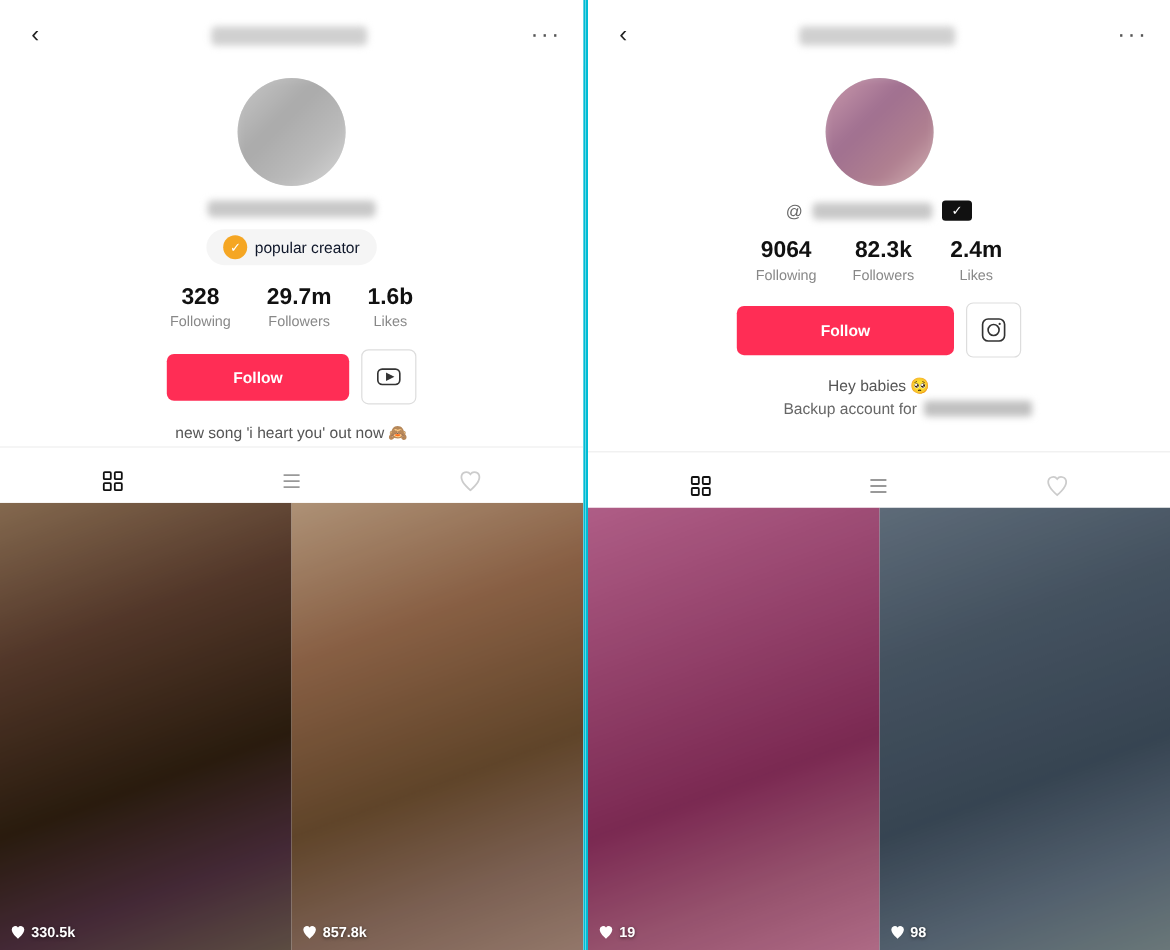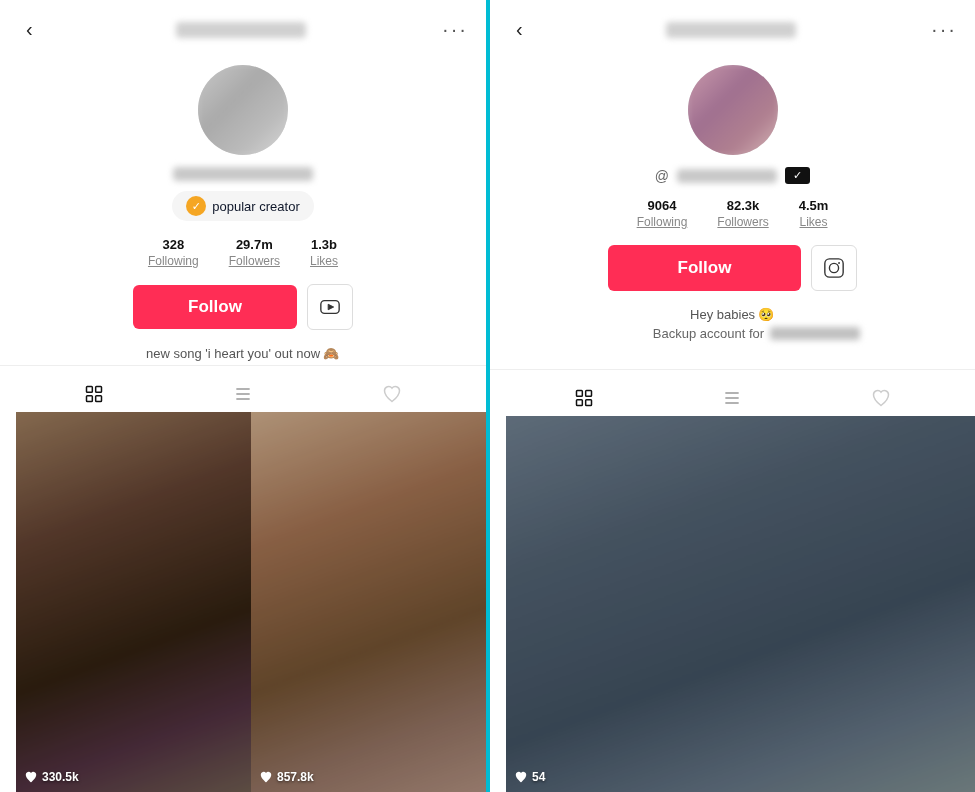--- a/index.html
+++ b/index.html
@@ -122,45 +122,44 @@
       gap: 30px;
       margin-bottom: 16px;
       justify-content: center;
     }
     .stat-item {
       display: flex;
       flex-direction: column;
       align-items: center;
     }
     .stat-number {
-      font-size: 13px;
+      font-size: 19px;
       font-weight: 700;
       color: #111;
     }
     .stat-label {
       font-size: 12px;
       color: #888;
       margin-top: 2px;
-      text-decoration: underline;
     }
 
     
     .action-row {
       display: flex;
       gap: 10px;
       align-items: center;
       margin-bottom: 16px;
     }
     .follow-btn {
       background: #ff2d55;
       color: white;
       border: none;
       border-radius: 6px;
       padding: 12px 55px;
-      font-size: 17px;
+      font-size: 13px;
       font-weight: 700;
       cursor: pointer;
     }
     .follow-btn-wide {
       padding: 13px 70px;
     }
     .icon-btn {
       width: 46px;
       height: 46px;
       border: 1.5px solid #ddd;
@@ -231,21 +230,20 @@
     }
     .tab-heart svg {
       stroke: #ccc;
     }
 
     
     .video-grid {
       display: flex;
       flex: 1;
       overflow: hidden;
-      padding-left: 16px;
     }
     .video-cell {
       flex: 1;
       position: relative;
       overflow: hidden;
       min-height: 180px;
     }
     .video-bg-1 {
       background: linear-gradient(160deg, #a08060 0%, #604030 30%, #302010 60%, #503040 80%, #706050 100%);
       filter: blur(2px) brightness(0.85);
@@ -369,21 +367,21 @@
     <div class="stats-row">
       <div class="stat-item">
         <span class="stat-number">328</span>
         <span class="stat-label">Following</span>
       </div>
       <div class="stat-item">
         <span class="stat-number">29.7m</span>
         <span class="stat-label">Followers</span>
       </div>
       <div class="stat-item">
-        <span class="stat-number">1.3b</span>
+        <span class="stat-number">1.6b</span>
         <span class="stat-label">Likes</span>
       </div>
     </div>
 
     <div class="action-row">
       <button class="follow-btn">Follow</button>
       <div class="icon-btn">
         <svg viewBox="0 0 24 24">
           <rect x="2" y="5" width="20" height="14" rx="4" stroke="#333" stroke-width="1.5"></rect>
           <polygon points="10,9 16,12 10,15" fill="#333"></polygon>
@@ -463,21 +461,21 @@
     <div class="stats-row">
       <div class="stat-item">
         <span class="stat-number">9064</span>
         <span class="stat-label">Following</span>
       </div>
       <div class="stat-item">
         <span class="stat-number">82.3k</span>
         <span class="stat-label">Followers</span>
       </div>
       <div class="stat-item">
-        <span class="stat-number">4.5m</span>
+        <span class="stat-number">2.4m</span>
         <span class="stat-label">Likes</span>
       </div>
     </div>
 
     <div class="action-row">
       <button class="follow-btn follow-btn-wide">Follow</button>
       <div class="icon-btn">
         <svg viewBox="0 0 24 24" stroke="#333" stroke-width="1.5">
           <rect x="2" y="2" width="20" height="20" rx="5"></rect>
           <circle cx="12" cy="12" r="5"></circle>
@@ -511,22 +509,31 @@
     </div>
     <div class="tab-heart tab-icon">
       <svg viewBox="0 0 24 24">
         <path d="M12 21C12 21 3 14 3 8a5 5 0 0 1 9-3 5 5 0 0 1 9 3c0 6-9 13-9 13z" stroke="#ccc" stroke-width="1.8" fill="none"></path>
       </svg>
     </div>
   </div>
 
   <div class="video-grid">
     <div class="video-cell">
+      <div class="video-bg-5"></div>
+      <div class="video-count">
+        <svg viewBox="0 0 24 24">
+            <path d="M12 21C12 21 3 14 3 8a5 5 0 0 1 9-3 5 5 0 0 1 9 3c0 6-9 13-9 13z"></path>
+          </svg>
+        <span>19</span>
+      </div>
+    </div>
+    <div class="video-cell">
       <div class="video-bg-6"></div>
       <div class="video-count">
         <svg viewBox="0 0 24 24">
             <path d="M12 21C12 21 3 14 3 8a5 5 0 0 1 9-3 5 5 0 0 1 9 3c0 6-9 13-9 13z"></path>
           </svg>
-        <span>54</span>
+        <span>98</span>
       </div>
     </div>
   </div>
 </div>
 
 </body></html>

